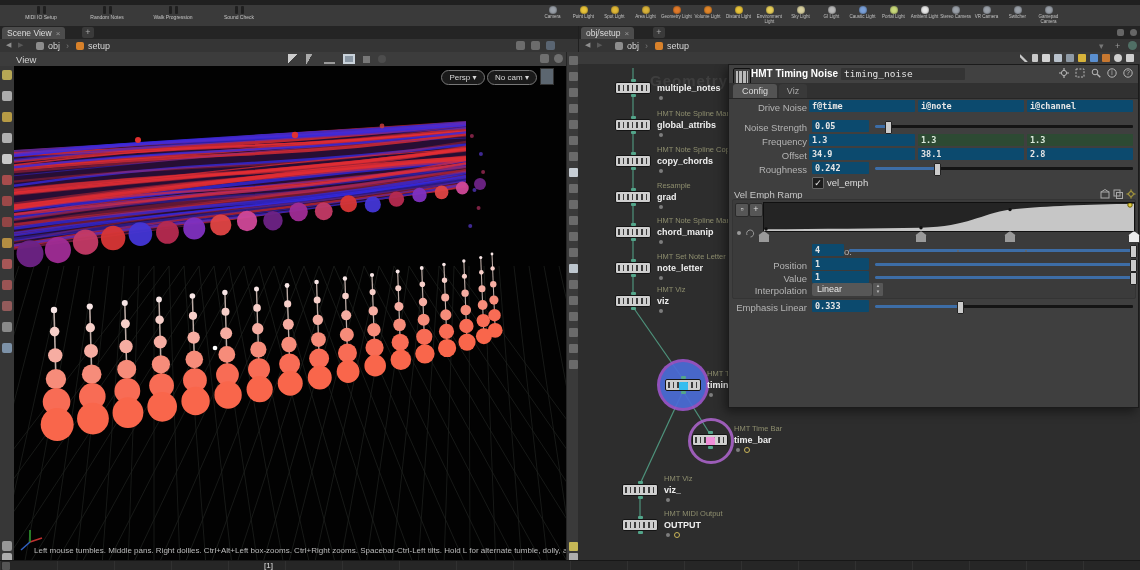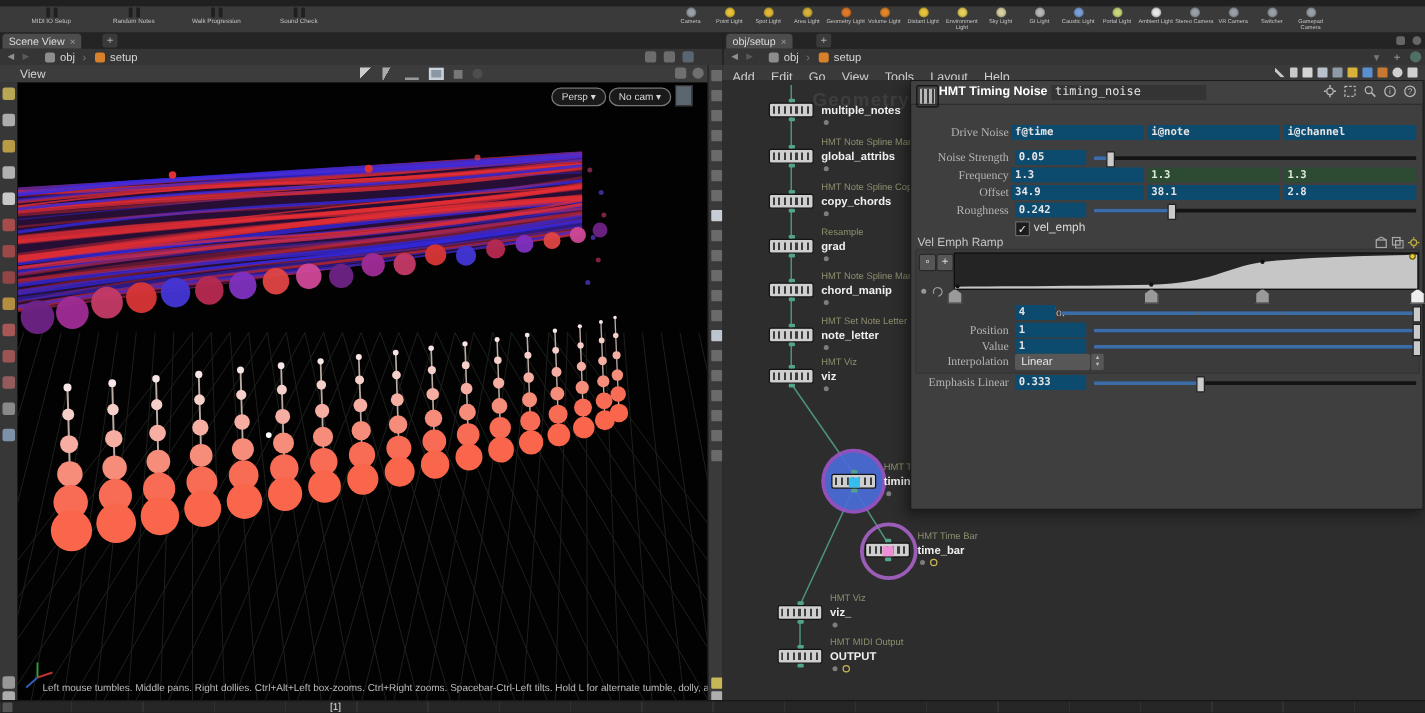--- a/index.html
+++ b/index.html
@@ -74,21 +74,21 @@
   .ptitle .nico{position:absolute;left:4px;top:3px;width:12px;height:12px;background:#b9b9b9;border-radius:2px;border:1px solid #111;
       background-image:repeating-linear-gradient(90deg,#3d3d3d 0 1.5px,transparent 1.5px 4px);background-clip:content-box;padding:2px;}
   .ptype{position:absolute;left:22px;top:3px;font-size:10px;font-weight:bold;color:#fff;white-space:nowrap;}
   .pname{position:absolute;left:112px;top:2.5px;height:12px;min-width:118px;background:#343434;border-radius:1px;
       font-family:"DejaVu Sans Mono",monospace;font-size:9.5px;line-height:12px;color:#e4e4e4;padding:0 3px;}
   .hdricons{position:absolute;right:5px;top:3px;display:flex;gap:6px;}
   .ptabs{position:absolute;left:0;top:18px;width:100%;height:15px;background:#313131;border-bottom:1px solid #262626;}
   .ptab{position:absolute;top:1px;height:14px;font-size:9px;line-height:14px;color:#ddd;text-align:center;border-radius:3px 3px 0 0;}
   .ptab.active{background:#535353;}
   .ptab.idle{background:#393939;color:#aaa;}
-  .plbl{position:absolute;left:0;width:78px;text-align:right;font-size:9.5px;color:#b4b4b4;white-space:nowrap;font-family:Liberation Serif, serif;}
+  .plbl{position:absolute;left:0;width:78px;text-align:right;font-size:9.5px;color:#b4b4b4;white-space:nowrap;}
   .pfield{position:absolute;height:12px;background:#0c4a6e;border-radius:1px;font-family:"DejaVu Sans Mono",monospace;
       font-size:8.5px;line-height:12px;color:#e6e6e6;padding:0 3px;font-weight:bold;}
   .pfield.green{background:#2d4a33;color:#dcebdc;}
   .ptrack{position:absolute;height:3px;background:#141414;border-radius:1px;}
   .pfill{position:absolute;left:0;top:0;height:3px;background:#3d6da6;border-radius:1px;}
   .phandle{position:absolute;top:-4px;width:5px;height:11px;background:#cbcbcb;border:1px solid #222;border-radius:1px;}
   .tick{position:absolute;top:0.5px;width:2px;height:2px;border-radius:50%;background:#666;}
   .pcheck{position:absolute;width:10px;height:10px;background:#1c1c1c;border:1px solid #666;border-radius:1px;
       color:#e8e8e8;font-size:9px;line-height:10px;text-align:center;}
   .pgroup{position:absolute;left:3px;top:134px;width:402px;height:98px;border:1px solid #343434;border-radius:2px;background:#3b3b3b;}
@@ -511,23 +511,20 @@
     <span class="chip-ico" style="left:36px;background:#8d8d8d;"></span>
     <span class="chip-txt" style="left:48px;">obj</span>
     <span class="sep" style="left:66px;">›</span>
     <span class="chip-ico" style="left:76px;background:#d8812a;"></span>
     <span class="chip-txt" style="left:88px;">setup</span>
     <span class="sep" style="left:520px;">▾</span>
     <span class="chip-txt" style="left:536px;color:#999;">+</span>
     <span class="mini-ico" style="left:549px;top:2px;border-radius:50%;background:#5f8f7f;"></span>
   </div>
   <div class="abs menubar">
-    <div style="position:absolute;left:8px;top:0;">
-      <span class="m">Add</span><span class="m">Edit</span><span class="m">Go</span><span class="m">View</span><span class="m">Tools</span><span class="m">Layout</span><span class="m">Help</span>
-    </div>
     <div class="menuicons">
       <span class="ic" style="background:#c9c9c9;clip-path:polygon(0 0,100% 100%,60% 100%,0 40%);"></span>
       <span class="ic" style="background:#c9c9c9;width:6px;"></span>
       <span class="ic" style="background:#d3d3d3;"></span>
       <span class="ic" style="background:#b9c2cc;"></span>
       <span class="ic" style="background:#8e9aa6;"></span>
       <span class="ic" style="background:#d8b33a;"></span>
       <span class="ic" style="background:#5a8fd0;"></span>
       <span class="ic" style="background:#c87830;"></span>
       <span class="ic" style="background:#cfcfcf;border-radius:50%;"></span>
@@ -663,20 +660,24 @@
           <svg class="hicon" viewBox="0 0 10 10">
               <circle cx="5" cy="5" r="4.2" fill="none" stroke="#ccc"></circle>
               <text x="5" y="7.4" font-size="6.5" fill="#ccc" text-anchor="middle" font-family="Liberation Sans">i</text>
             </svg>
           <svg class="hicon" viewBox="0 0 10 10">
               <circle cx="5" cy="5" r="4.2" fill="none" stroke="#ccc"></circle>
               <text x="5" y="7.4" font-size="6.5" fill="#ccc" text-anchor="middle" font-family="Liberation Sans">?</text>
             </svg>
         </span>
       </div>
+      <div class="ptabs">
+        <span class="ptab active" style="left:4px;width:44px;">Config</span>
+        <span class="ptab idle" style="left:50px;width:28px;">Viz</span>
+      </div>
 
       <span class="plbl" style="top:37px;">Drive Noise</span>
       <span class="pfield" style="left:80px;top:35px;width:100px;">f@time</span>
       <span class="pfield" style="left:189px;top:35px;width:100px;">i@note</span>
       <span class="pfield" style="left:298px;top:35px;width:100px;">i@channel</span>
 
       <span class="plbl" style="top:57px;">Noise Strength</span>
       <span class="pfield" style="left:83px;top:55px;width:51px;">0.05</span>
       <span class="ptrack" style="left:146px;top:60px;width:258px;">
           <span class="pfill" style="width: 5%;"></span>

